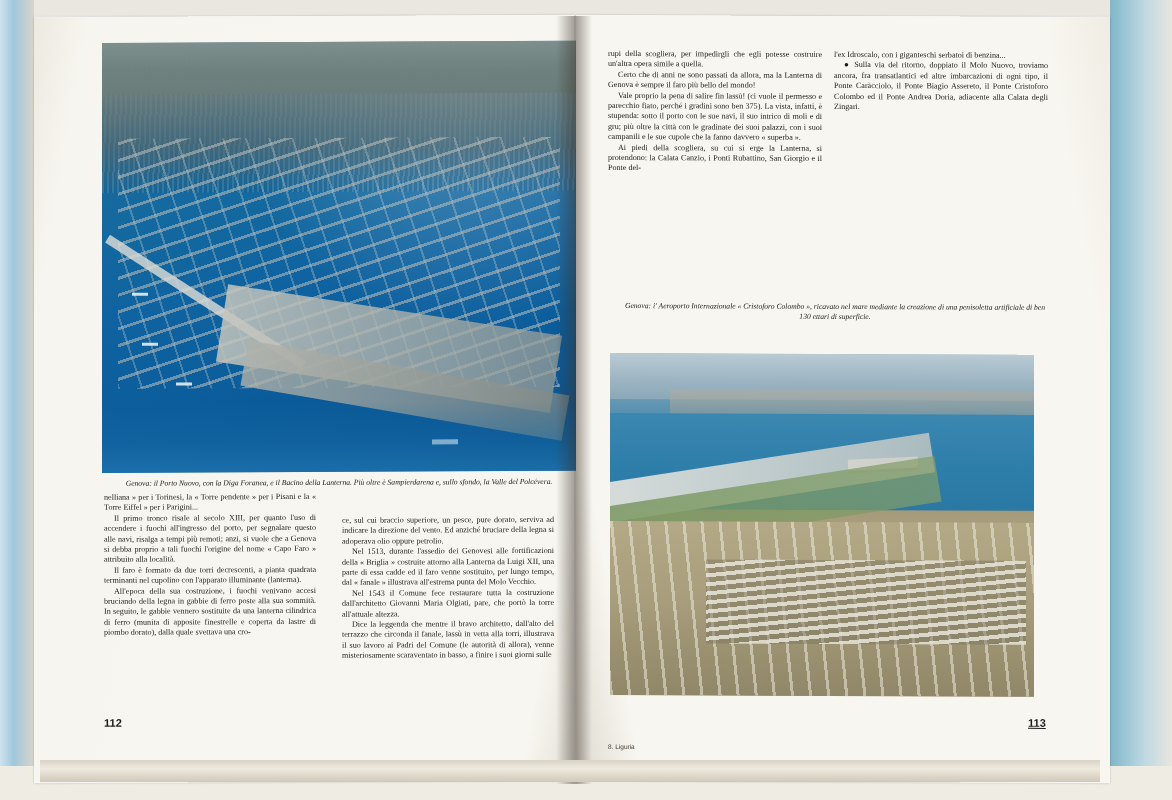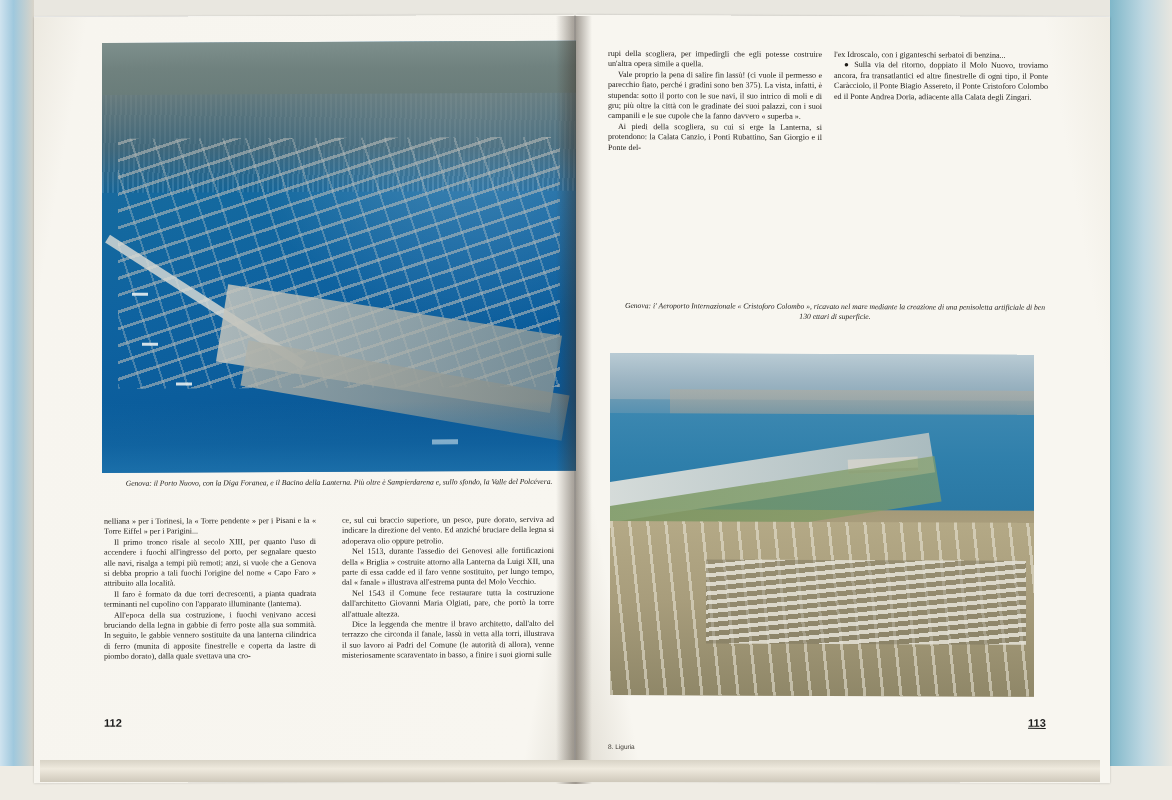--- a/index.html
+++ b/index.html
@@ -235,48 +235,49 @@
       <div class="mole2"></div>
       <div class="boat" style="left:40px; top:300px;"></div>
       <div class="boat" style="left:74px; top:340px;"></div>
       <div class="boat" style="left:30px; top:250px;"></div>
       <div class="boat" style="left:330px; top:398px; width:26px; height:5px;"></div>
       <div class="foam"></div>
     </div>
 
     <div class="caption" style="left:74px; top:462px; width:462px;">Genova: il Porto Nuovo, con la Diga Foranea, e il Bacino della Lanterna. Più oltre è Sampierdarena e, sullo sfondo, la Valle del Polcévera.</div>
 
-    <div class="col" id="left-col-1" style="left:70px; top:500px; width:212px;">
+    <div class="col" id="left-col-1" style="left:70px; top:476px; width:212px;">
       <p class="noindent">nelliana » per i Torinesi, la « Torre pendente » per i Pisani e la « Torre Eiffel » per i Parigini...</p>
       <p>Il primo tronco risale al secolo XIII, per quanto l'uso di accendere i fuochi all'ingresso del porto, per segnalare questo alle navi, risalga a tempi più remoti; anzi, si vuole che a Genova si debba proprio a tali fuochi l'origine del nome « Capo Faro » attribuito alla località.</p>
       <p>Il faro è formato da due torri decrescenti, a pianta quadrata terminanti nel cupolino con l'apparato illuminante (lanterna).</p>
       <p>All'epoca della sua costruzione, i fuochi venivano accesi bruciando della legna in gabbie di ferro poste alla sua sommità. In seguito, le gabbie vennero sostituite da una lanterna cilindrica di ferro (munita di apposite finestrelle e coperta da lastre di piombo dorato), dalla quale svettava una cro-</p>
     </div>
 
     <div class="col" id="left-col-2" style="left:308px; top:500px; width:212px;">
       <p class="noindent">ce, sul cui braccio superiore, un pesce, pure dorato, serviva ad indicare la direzione del vento. Ed anziché bruciare della legna si adoperava olio oppure petrolio.</p>
       <p>Nel 1513, durante l'assedio dei Genovesi alle fortificazioni della « Briglia » costruite attorno alla Lanterna da Luigi XII, una parte di essa cadde ed il faro venne sostituito, per lungo tempo, dal « fanale » illustrava all'estrema punta del Molo Vecchio.</p>
       <p>Nel 1543 il Comune fece restaurare tutta la costruzione dall'architetto Giovanni Maria Olgiati, pare, che portò la torre all'attuale altezza.</p>
       <p>Dice la leggenda che mentre il bravo architetto, dall'alto del terrazzo che circonda il fanale, lassù in vetta alla torri, illustrava il suo lavoro ai Padri del Comune (le autorità di allora), venne misteriosamente scaraventato in basso, a finire i suoi giorni sulle</p>
     </div>
 
     <div class="folio" style="left:70px; top:700px;">112</div>
   </div>
 
   <div class="page" id="page-right">
 
     <div class="col" id="right-col-1" style="left:32px; top:34px; width:214px;font-family:Liberation Serif, serif;">
       <p class="noindent">rupi della scogliera, per impedirgli che egli potesse costruire un'altra opera simile a quella.</p>
+      <p>Certo che di anni ne sono passati da allora, ma la Lanterna di Genova è sempre il faro più bello del mondo!</p>
       <p>Vale proprio la pena di salire fin lassù! (ci vuole il permesso e parecchio fiato, perché i gradini sono ben 375). La vista, infatti, è stupenda: sotto il porto con le sue navi, il suo intrico di moli e di gru; più oltre la città con le gradinate dei suoi palazzi, con i suoi campanili e le sue cupole che la fanno davvero « superba ».</p>
       <p>Ai piedi della scogliera, su cui si erge la Lanterna, si protendono: la Calata Canzio, i Ponti Rubattino, San Giorgio e il Ponte del-</p>
     </div>
 
     <div class="col" id="right-col-2" style="left:258px; top:34px; width:214px;">
       <p class="noindent">l'ex Idroscalo, con i giganteschi serbatoi di benzina...</p>
-      <p>● Sulla via del ritorno, doppiato il Molo Nuovo, troviamo ancora, fra transatlantici ed altre finestrelle di ogni tipo, il Ponte Caràcciolo, il Ponte Biagio Assereto, il Ponte Cristoforo Colombo ed il Ponte Andrea Doria, adiacente alla Calata degli Zingari.</p>
+      <p>● Sulla via del ritorno, doppiato il Molo Nuovo, troviamo ancora, fra transatlantici ed altre imbarcazioni di ogni tipo, il Ponte Caràcciolo, il Ponte Biagio Assereto, il Ponte Cristoforo Colombo ed il Ponte Andrea Doria, adiacente alla Calata degli Zingari.</p>
     </div>
 
     <div class="caption" style="left:44px; top:286px; width:430px;">Genova: i' Aeroporto Internazionale « Cristoforo Colombo », ricavato nel mare mediante la creazione di una penisoletta artificiale di ben 130 ettari di superficie.</div>
 
     <div class="photo" id="photo-airport" style="left:34px; top:338px;">
       <div class="sky"></div>
       <div class="farcity"></div>
       <div class="sea"></div>
       <div class="ship"></div>
       <div class="runway"></div>

